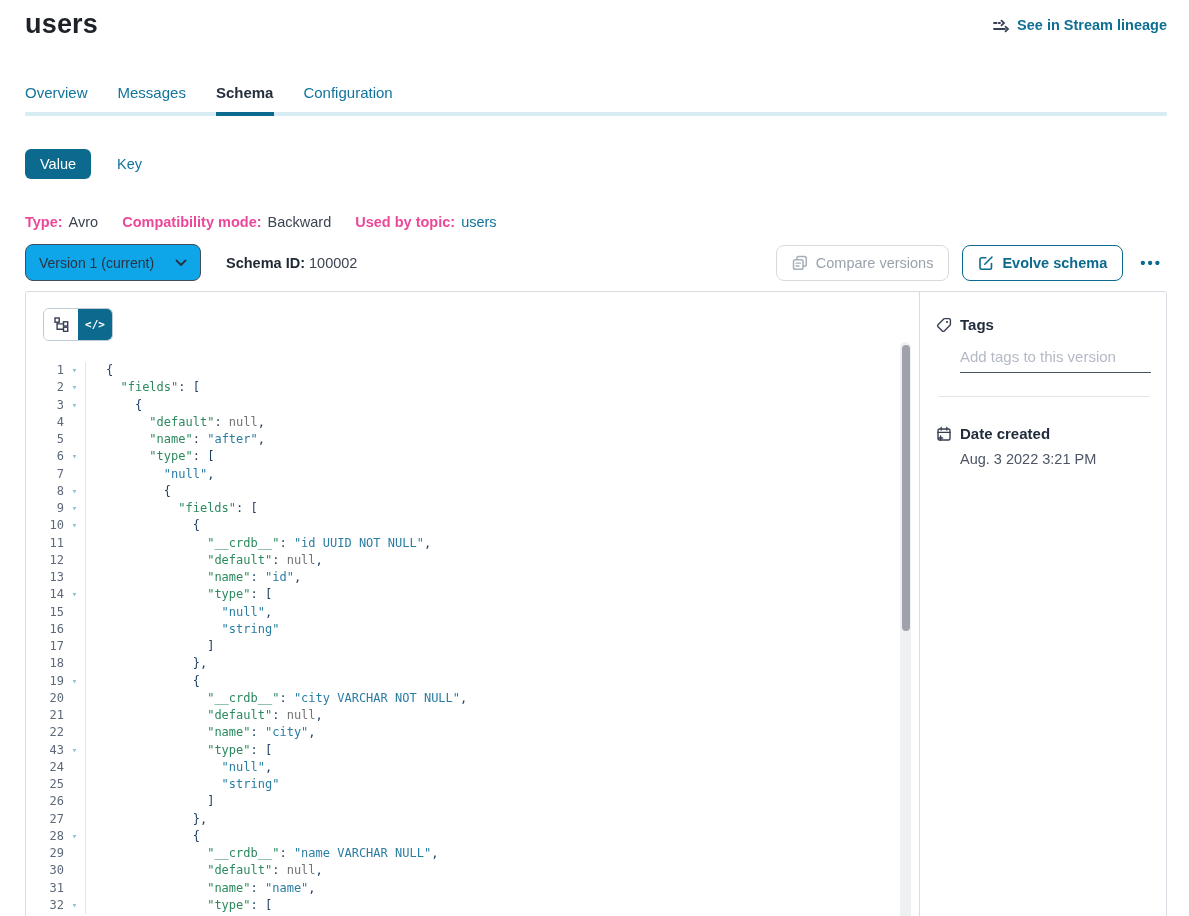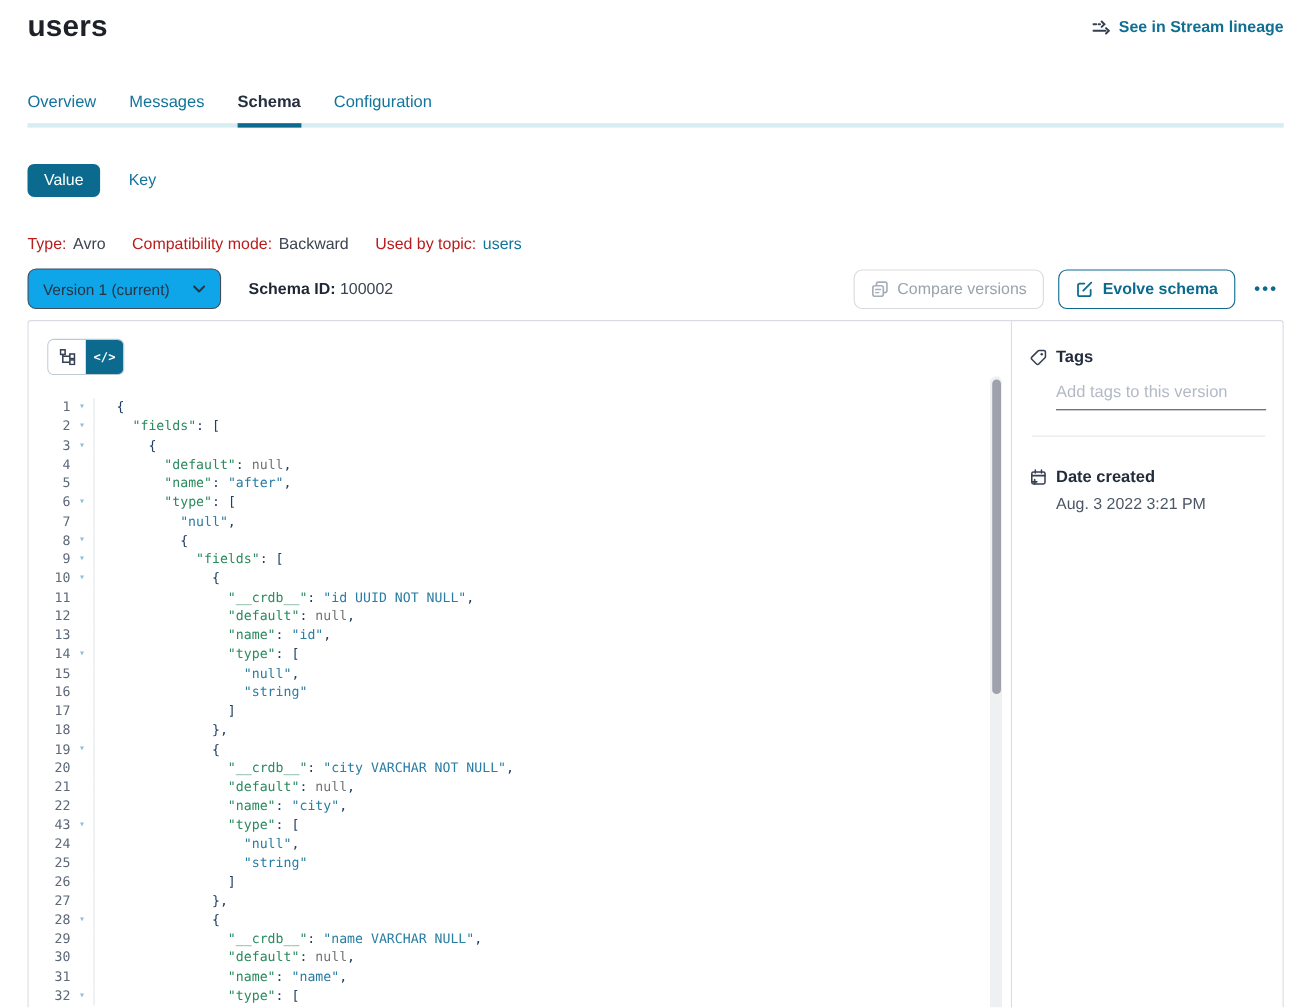--- a/index.html
+++ b/index.html
@@ -4,40 +4,40 @@
 <style>
   * { margin:0; padding:0; box-sizing:border-box; }
   html,body { background:#ffffff; }
   body { font-family:"Liberation Sans", sans-serif; color:#2a3342; }
   .screen { position:relative; width:1189px; height:916px; overflow:hidden; background:#fff; }
   .content { padding:0 22px 0 25px; }
 
   
   .topbar { display:flex; justify-content:space-between; align-items:flex-start; padding-top:9px; }
   .page-title { font-size:27px; font-weight:700; color:#1e2228; letter-spacing:.2px; }
-  .lineage-link { display:inline-flex; align-items:center; gap:7px; margin-top:8px; color:#0f6f93;
+  .lineage-link { display:inline-flex; align-items:flex-end; gap:7px; margin-top:8px; color:#0f6f93;
                   font-size:14.5px; font-weight:600; cursor:pointer; text-decoration:none; }
 
   
   .tabs { position:relative; display:flex; gap:30px; margin-top:44px; }
   .tab { font-size:15px; font-weight:500; color:#12749c; padding-bottom:15px; cursor:pointer; }
   .tab.active { color:#252f3e; font-weight:600; }
   .tab-track { position:absolute; left:0; right:0; bottom:0; height:4px; background:#d8ecf4; }
   .tab-indicator { position:absolute; bottom:0; height:4px; background:#0b6a8e; z-index:1; }
 
   
   .kv-toggle { margin-top:33px; display:flex; align-items:center; }
   .pill { border:none; background:#0b6a8e; color:#fff; font-family:inherit; font-size:14.5px;
           padding:7px 15px; border-radius:6px; cursor:pointer; }
   .pill-link { border:none; background:transparent; color:#12749c; font-family:inherit;
                font-size:14.5px; margin-left:26px; cursor:pointer; }
 
   
   .meta { margin-top:35px; font-size:14.5px; display:flex; gap:6px; align-items:baseline; color:#3c4452; }
-  .meta b { color:#b91c1c; font-weight:400; }
+  .meta b { color:#ec4899; font-weight:700; }
   .meta .gap { width:12px; }
   .meta .link { color:#12749c; cursor:pointer; }
 
   
   .version-row { margin-top:14px; display:flex; align-items:center; }
   .select { display:flex; align-items:center; justify-content:space-between; width:176px; height:37px;
             border:1px solid #434c5c; border-radius:8px; padding:0 13px; font-size:14px; color:#2a3342;
             cursor:pointer; background:#0ea5e9; }
   .schema-id { margin-left:25px; font-size:14.5px; color:#3c4452; }
   .schema-id b { color:#1e2733; font-weight:700; }

